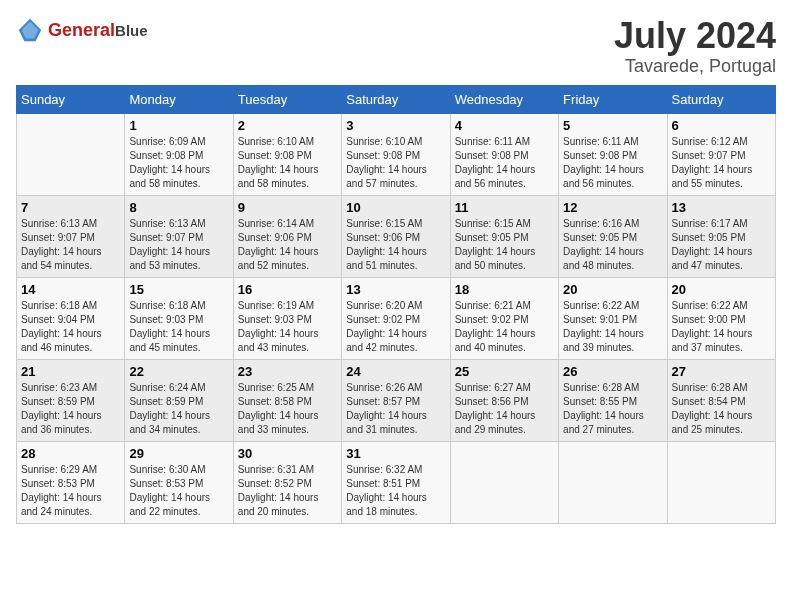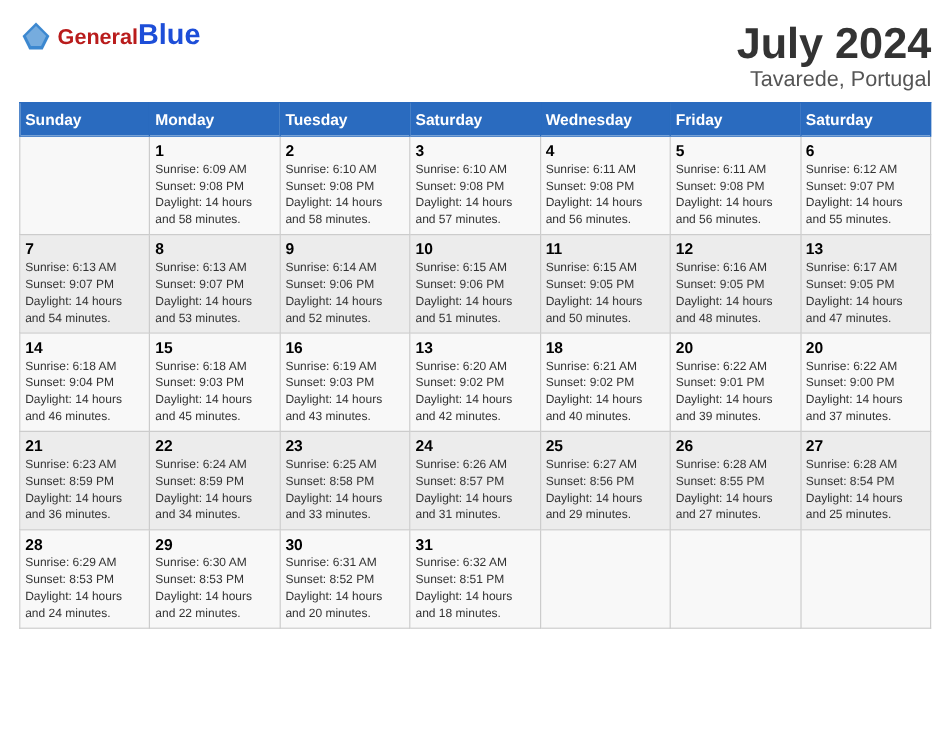--- a/index.html
+++ b/index.html
@@ -45,21 +45,21 @@
       font-size: 11px;
     }
     thead tr {
       background-color: #2a6bbf;
       color: #fff;
     }
     thead th {
       padding: 6px 4px;
       text-align: left;
       font-size: 13px;
-      font-weight: bold;
+      font-weight: normal;
       border: 1px solid #2a6bbf;
     }
     tbody tr {
       vertical-align: top;
     }
     tbody tr:nth-child(odd) {
       background-color: #f8f8f8;
     }
     tbody tr:nth-child(even) {
       background-color: #ececec;
@@ -84,21 +84,21 @@
 </head>
 <body>
 
 <div class="header-area">
   <div class="logo">
     <svg class="logo-icon" viewBox="0 0 40 40" xmlns="http://www.w3.org/2000/svg">
       <polygon points="20,4 36,20 28,36 12,36 4,20" fill="#1a73c8" opacity="0.85"></polygon>
       <polygon points="20,8 32,20 26,32 14,32 8,20" fill="#fff" opacity="0.3"></polygon>
     </svg>
     <span>
-      <span style="font-size:18px;font-weight:bold;color:#b91c1c;">General</span><span style="font-size:24px;font-weight:bold;color:#1d4ed8;">Blue</span>
+      <span style="font-size:18px;font-weight:bold;color:#b91c1c;">General</span><span style="font-size:15px;font-weight:bold;color:#404040;">Blue</span>
     </span>
   </div>
   <div class="title-area">
     <div class="main-title">July 2024</div>
     <div class="subtitle">Tavarede, Portugal</div>
   </div>
 </div>
 
 <table>
   <thead>

